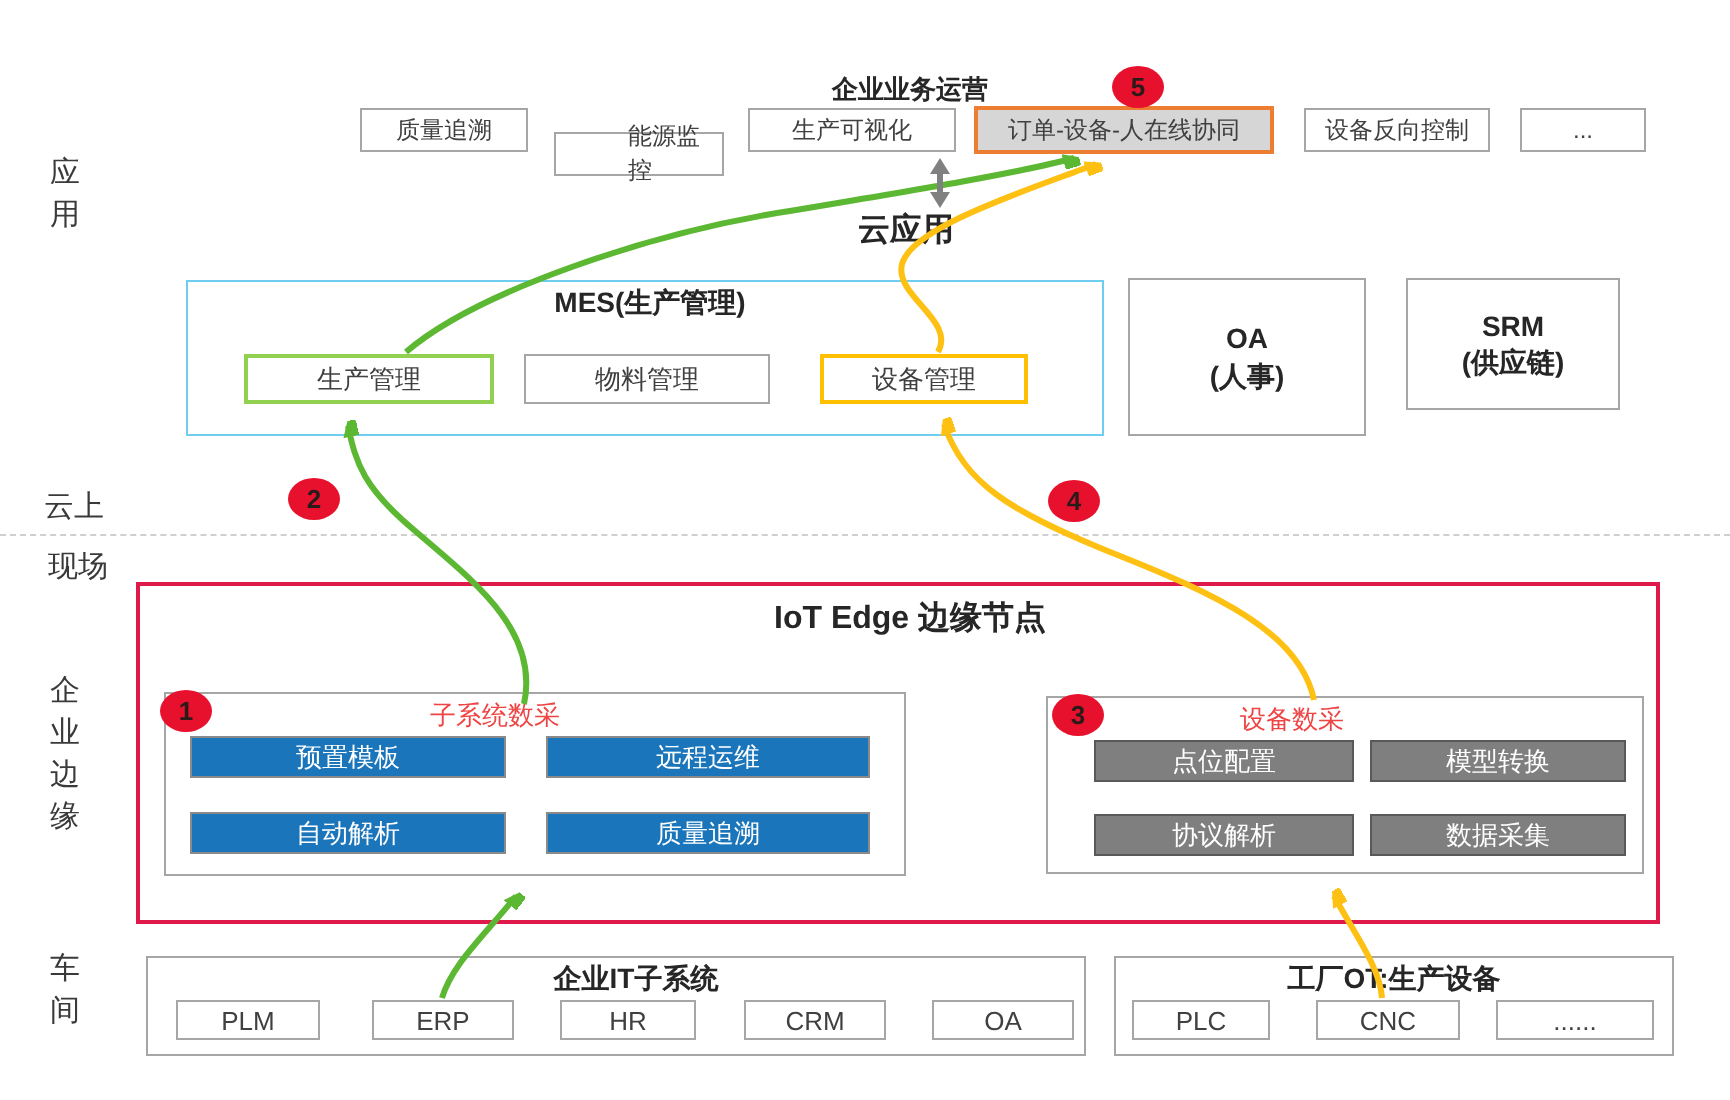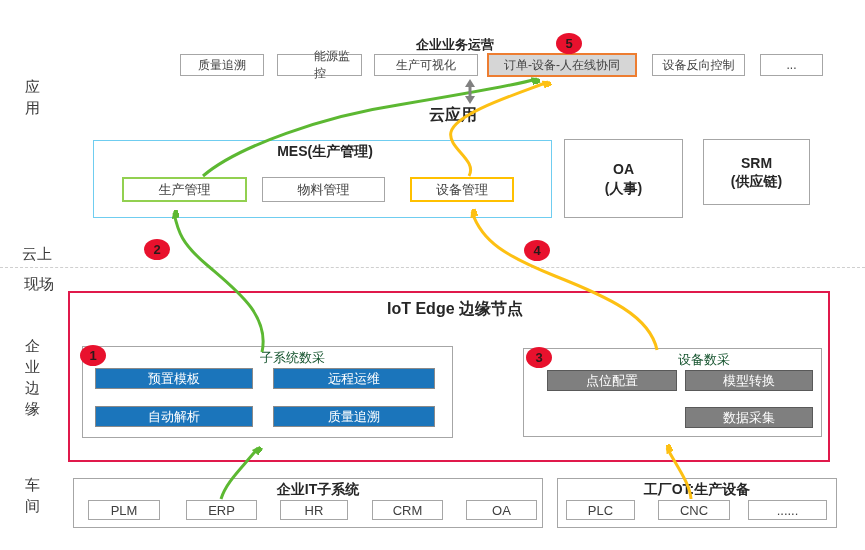--- a/index.html
+++ b/index.html
@@ -10,21 +10,21 @@
   }
   .abs{position:absolute;}
   
   .rail-label{font-size:15px;color:#3a3a3a;line-height:1.4;}
   .v-label{width:17px;word-break:break-all;text-align:center;}
   .divider{left:0;top:267px;width:865px;border-top:1px dashed #cfcfcf;height:0;}
   
   .big-title{font-size:13px;font-weight:bold;color:#262626;text-align:center;margin-top:16px;}
   .mid-title{font-size:16px;font-weight:bold;color:#262626;text-align:center;}
   .sec-title{font-size:14px;font-weight:bold;color:#262626;text-align:center;}
-  .sub-title{font-size:13px;color:#14532d;text-align:right;}
+  .sub-title{font-size:13px;color:#ef4444;text-align:left;}
   
   .box{border:1px solid var(--boxborder);background:#fff;display:flex;align-items:center;justify-content:center;font-size:12px;color:#404040;box-sizing:border-box;}
   .app-box{height:22px;}
   .app-box.highlight{border:2px solid var(--orangeborder);background:#d6d6d6;}
   .mes-frame{border:1px solid var(--mesborder);background:#fff;box-sizing:border-box;}
   .module{height:25px;font-size:13px;}
   .module.green{border:2px solid var(--modgreen);}
   .module.orange{border:2px solid var(--modyellow);}
   .side-box{flex-direction:column;font-size:14px;font-weight:bold;color:#262626;line-height:1.3;}
   .red-frame{border:2px solid var(--framered);background:#fff;box-sizing:border-box;}
@@ -52,21 +52,21 @@
   <div class="abs rail-label" style="left:22px;top:243px;">云上</div>
   <div class="abs rail-label" style="left:24px;top:273px;">现场</div>
   <div class="abs rail-label v-label" style="left:24px;top:335px;">企业边缘</div>
   <div class="abs rail-label v-label" style="left:24px;top:474px;">车间</div>
 
   <div class="abs divider"></div>
 
   <div class="abs big-title" style="left:335px;top:20px;width:240px;">企业业务运营</div>
 
   <div class="abs box app-box" style="left:180px;top:54px;width:84px;">质量追溯</div>
-  <div class="abs box app-box" style="left:277px;top:54px;width:85px;padding-left:36px;">能源监控</div>
+  <div class="abs box app-box" style="left:277px;top:66px;width:85px;padding-left:36px;">能源监控</div>
   <div class="abs box app-box" style="left:374px;top:54px;width:104px;">生产可视化</div>
   <div class="abs box app-box highlight" style="left:487px;top:53px;width:150px;height:24px;">订单-设备-人在线协同</div>
   <div class="abs box app-box" style="left:652px;top:54px;width:93px;">设备反向控制</div>
   <div class="abs box app-box" style="left:760px;top:54px;width:63px;">...</div>
 
   <div class="abs mid-title" style="left:418px;top:105px;width:70px;">云应用</div>
 
   <div class="abs mes-frame" style="left:93px;top:140px;width:459px;height:78px;"></div>
   <div class="abs sec-title" style="left:250px;top:143px;width:150px;">MES(生产管理)</div>
   <div class="abs box module green" style="left:122px;top:177px;width:125px;">生产管理</div>
@@ -89,20 +89,21 @@
   <div class="abs sub-title" style="left:215px;top:349px;width:110px;">子系统数采</div>
   <div class="abs btn blue" style="left:95px;top:368px;width:158px;height:21px;">预置模板</div>
   <div class="abs btn blue" style="left:273px;top:368px;width:162px;height:21px;">远程运维</div>
   <div class="abs btn blue" style="left:95px;top:406px;width:158px;height:21px;">自动解析</div>
   <div class="abs btn blue" style="left:273px;top:406px;width:162px;height:21px;">质量追溯</div>
 
   <div class="abs panel" style="left:523px;top:348px;width:299px;height:89px;"></div>
   <div class="abs sub-title" style="left:620px;top:351px;width:110px;">设备数采</div>
   <div class="abs btn gray" style="left:547px;top:370px;width:130px;height:21px;">点位配置</div>
   <div class="abs btn gray" style="left:685px;top:370px;width:128px;height:21px;">模型转换</div>
+  <div class="abs btn gray" style="left:547px;top:407px;width:130px;height:21px;">协议解析</div>
   <div class="abs btn gray" style="left:685px;top:407px;width:128px;height:21px;">数据采集</div>
 
   <div class="abs panel" style="left:73px;top:478px;width:470px;height:50px;"></div>
   <div class="abs sec-title" style="left:248px;top:481px;width:140px;">企业IT子系统</div>
   <div class="abs box chip" style="left:88px;top:500px;width:72px;">PLM</div>
   <div class="abs box chip" style="left:186px;top:500px;width:71px;">ERP</div>
   <div class="abs box chip" style="left:280px;top:500px;width:68px;">HR</div>
   <div class="abs box chip" style="left:372px;top:500px;width:71px;">CRM</div>
   <div class="abs box chip" style="left:466px;top:500px;width:71px;">OA</div>
 

